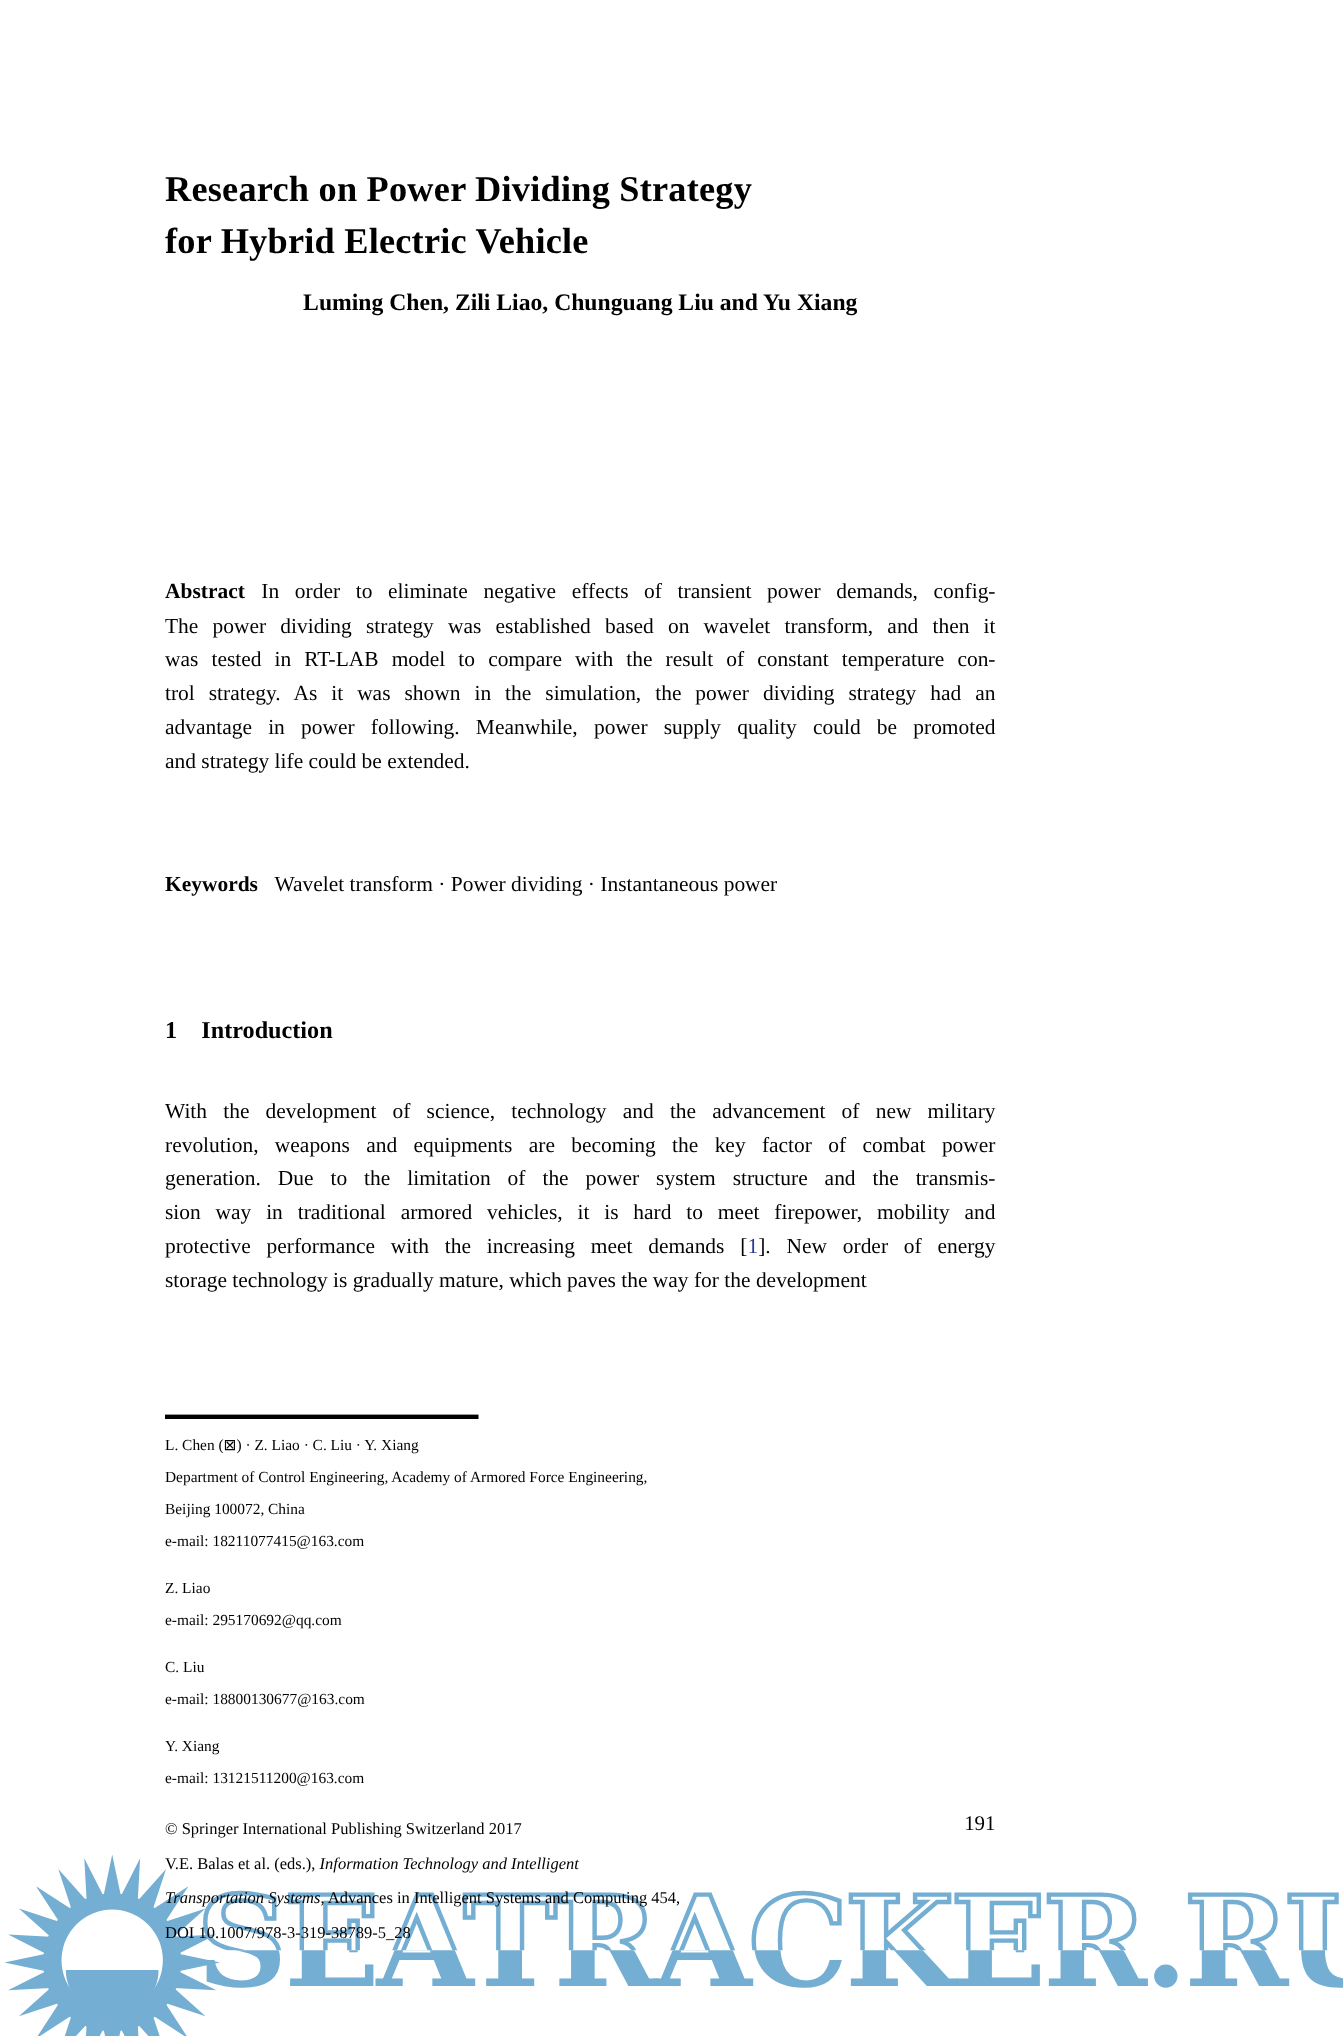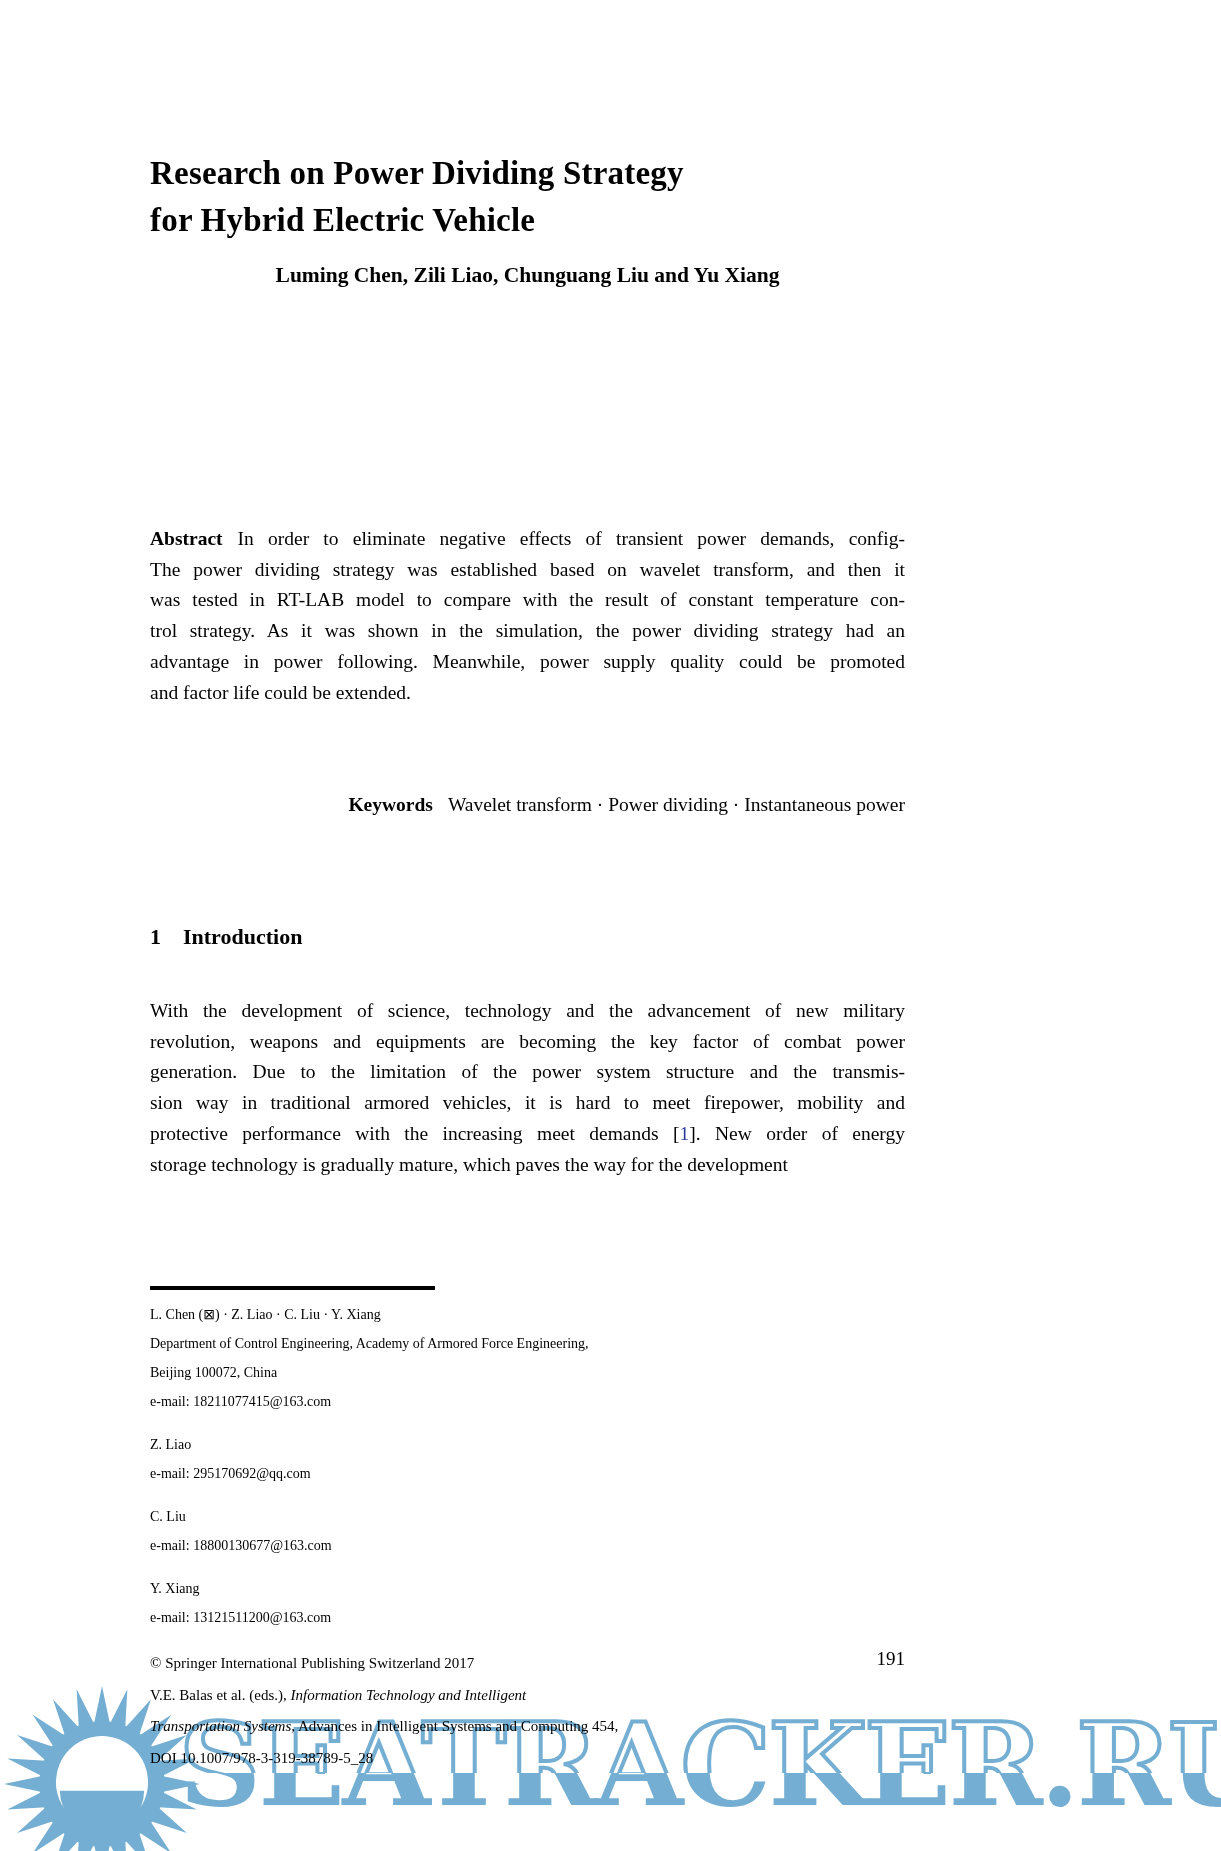--- a/index.html
+++ b/index.html
@@ -13,21 +13,21 @@
 
   .title { top:128px; font-size:33px; font-weight:bold; line-height:47px; letter-spacing:0.2px; }
   .authors { top:263px; font-size:21.5px; font-weight:bold;text-align:center; }
 
   .para { font-size:19.5px; line-height:30.7px; }
   .just { text-align:justify; text-align-last:justify; }
   .lastline { text-align:left; }
   .blabel { font-weight:bold; margin-right:15px; }
 
   .abstract { top:524px; }
-  .keywords { top:794px; font-size:19.5px;text-align:right; }
+  .keywords { top:794px; font-size:19.5px; }
 
   .heading { top:906px; font-size:22px; font-weight:bold; }
   .heading .secnum { display:inline-block; margin-right:22px; }
 
   .intro { top:996px; }
   .cite { color:var(--link,#2b3a9a); }
 
   .fnrule { top:1286px; width:285px; height:4px; background:#000; }
   .footnotes { top:1300px; font-size:14px; line-height:29px; }
   .fnblock { margin-bottom:14px; }
@@ -83,21 +83,21 @@
     <div class="abs authors">Luming Chen, Zili Liao, Chunguang Liu and Yu Xiang</div>
 
     <div class="abs abstract para">
       <div class="just">
         <span class="blabel">Abstract</span><span>In order to eliminate negative effects of transient power demands, config-</span>
       </div>
       <div class="just">The power dividing strategy was established based on wavelet transform, and then it</div>
       <div class="just">was tested in RT-LAB model to compare with the result of constant temperature con-</div>
       <div class="just">trol strategy. As it was shown in the simulation, the power dividing strategy had an</div>
       <div class="just">advantage in power following. Meanwhile, power supply quality could be promoted</div>
-      <div class="lastline">and factor life could be extended.</div>
+      <div class="lastline">and strategy life could be extended.</div>
     </div>
 
     <div class="abs keywords">
       <span class="blabel">Keywords</span><span>Wavelet transform · Power dividing · Instantaneous power</span>
     </div>
 
     <h2 class="abs heading">
       <span class="secnum">1</span><span>Introduction</span>
     </h2>
 

